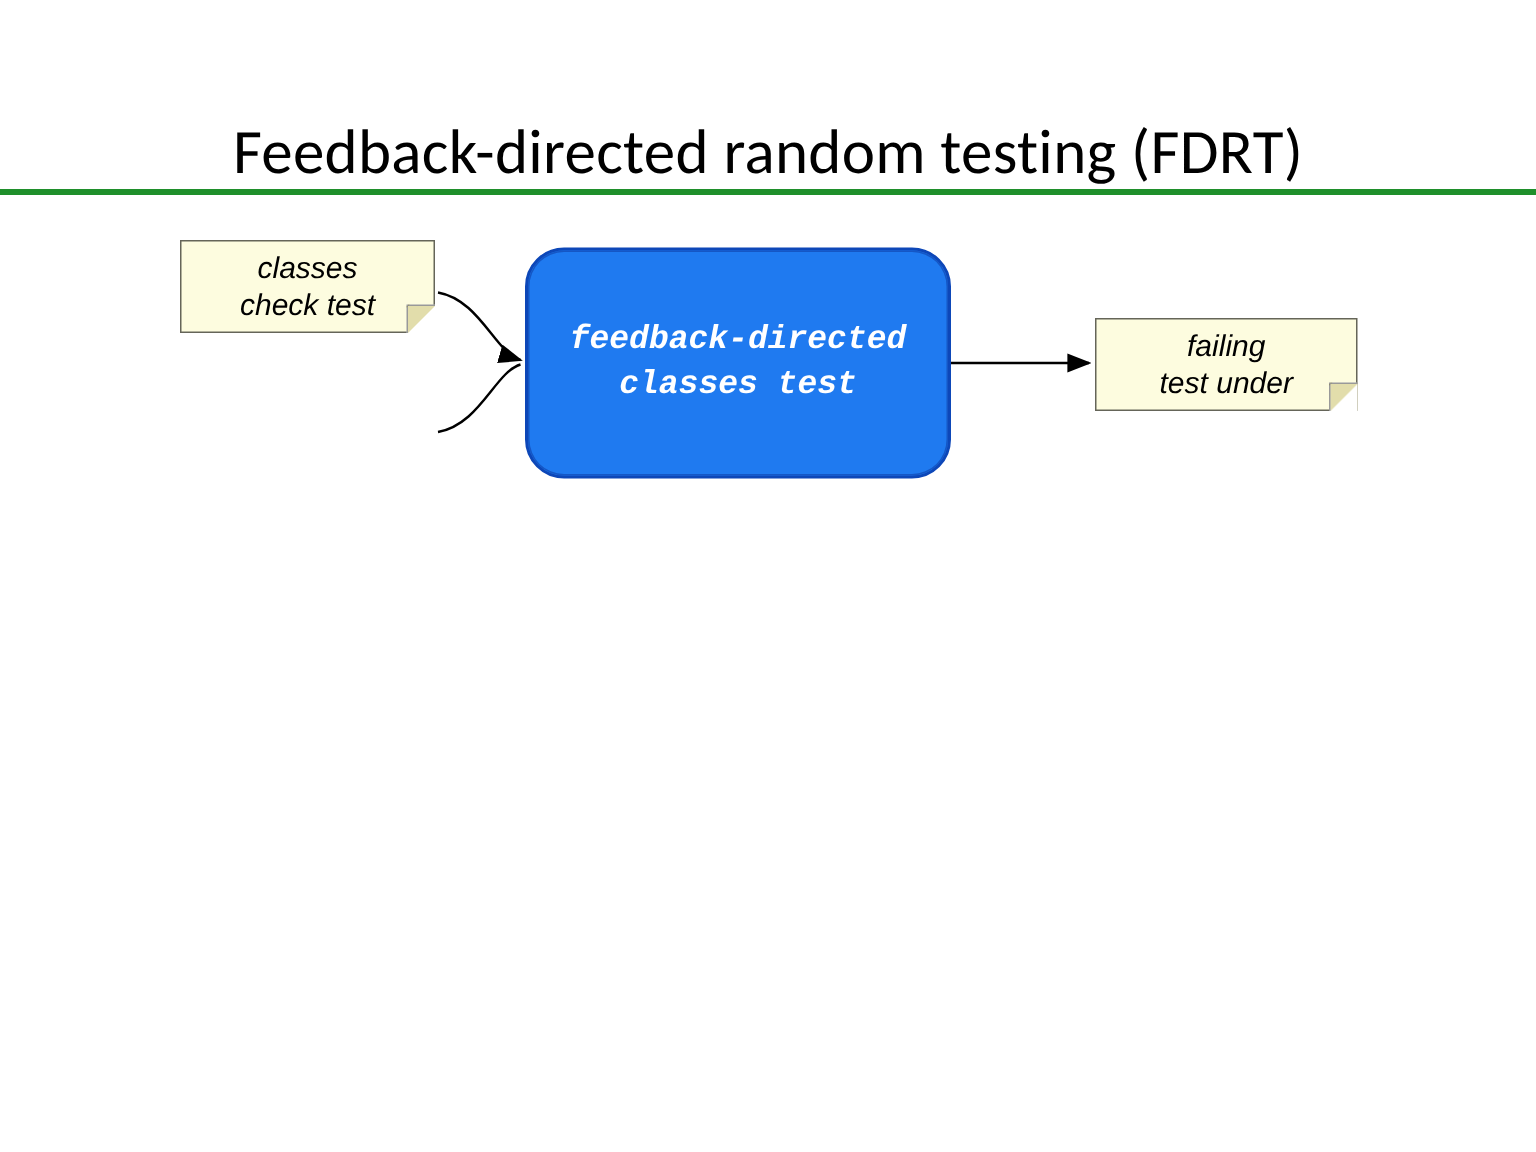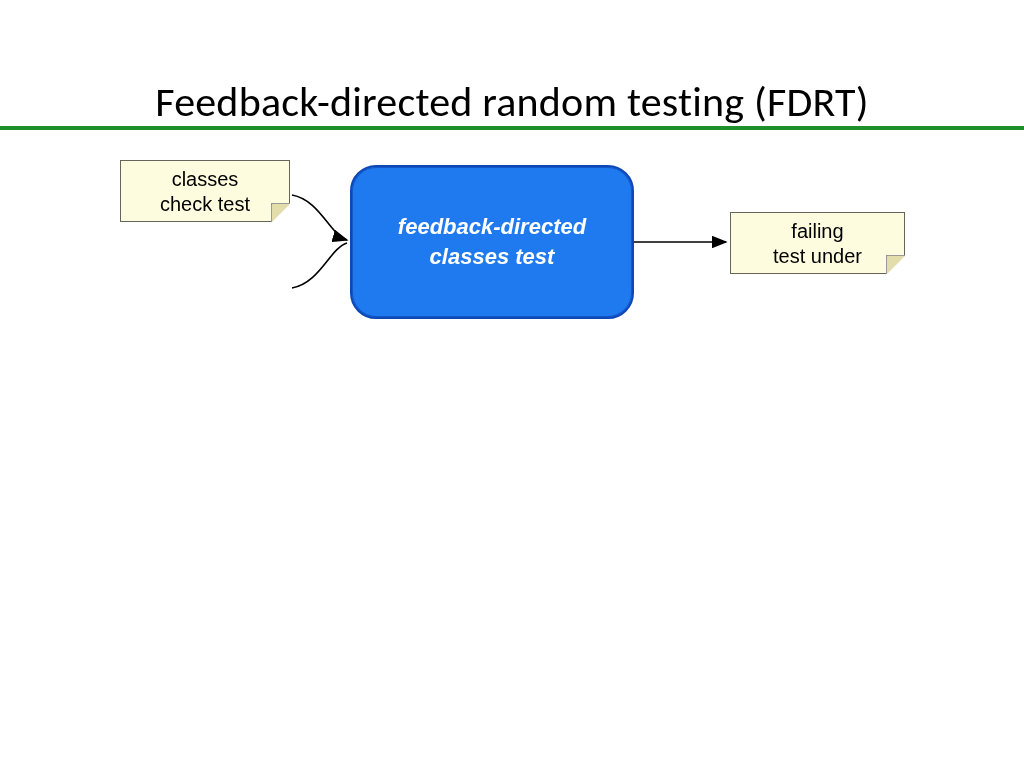--- a/index.html
+++ b/index.html
@@ -37,20 +37,21 @@
     top: 140px;
     left: 0;
     width: 1024px;
     height: 600px;
   }
   .note {
     position: absolute;
     background: #fdfcdf;
     border: 1px solid #00000099;
     text-align: center;
+    font-style: italic;
     font-family: "Verdana", "Geneva", sans-serif;
     font-size: 20px;
     color: #000;
     line-height: 1.25;
     box-sizing: border-box;
     padding-top: 6px;
   }
   .note .fold-outline {
     position: absolute;
     right: -1px;
@@ -64,21 +65,21 @@
   .generator {
     position: absolute;
     left: 350px;
     top: 25px;
     width: 280px;
     height: 150px;
     background: #1f7af0;
     border: 2px solid #0d47b8;
     border-radius: 26px;
     color: #ffffff;
-    font-family: Liberation Sans, sans-serif;
+    font-family: Liberation Mono, monospace;
     font-weight: 700;
     font-style: italic;
     font-size: 22px;
     text-align: center;
     display: flex;
     flex-direction: column;
     justify-content: center;
     line-height: 1.35;
     box-shadow: inset 0 0 0 1px #1557c5;
   }

